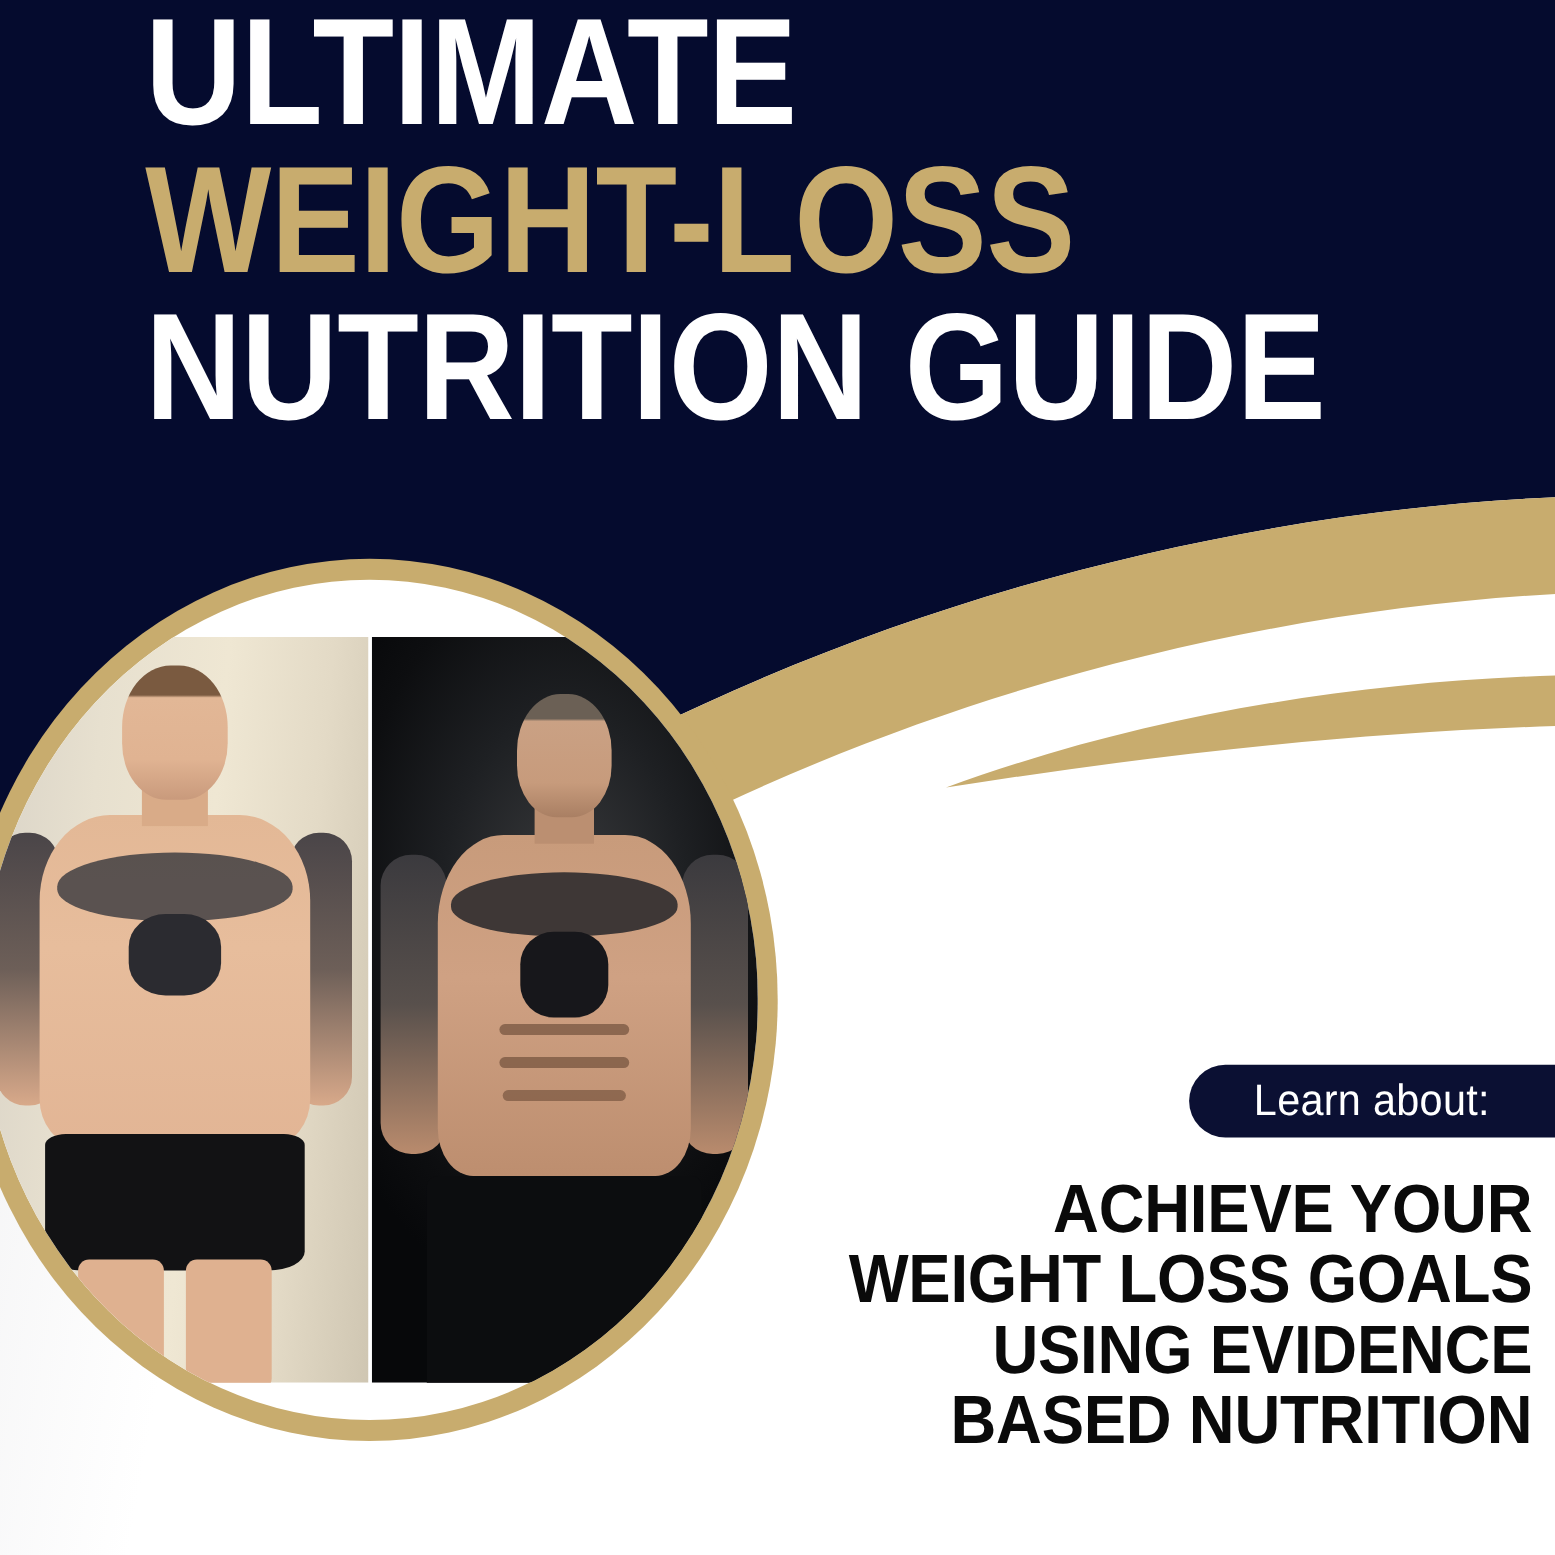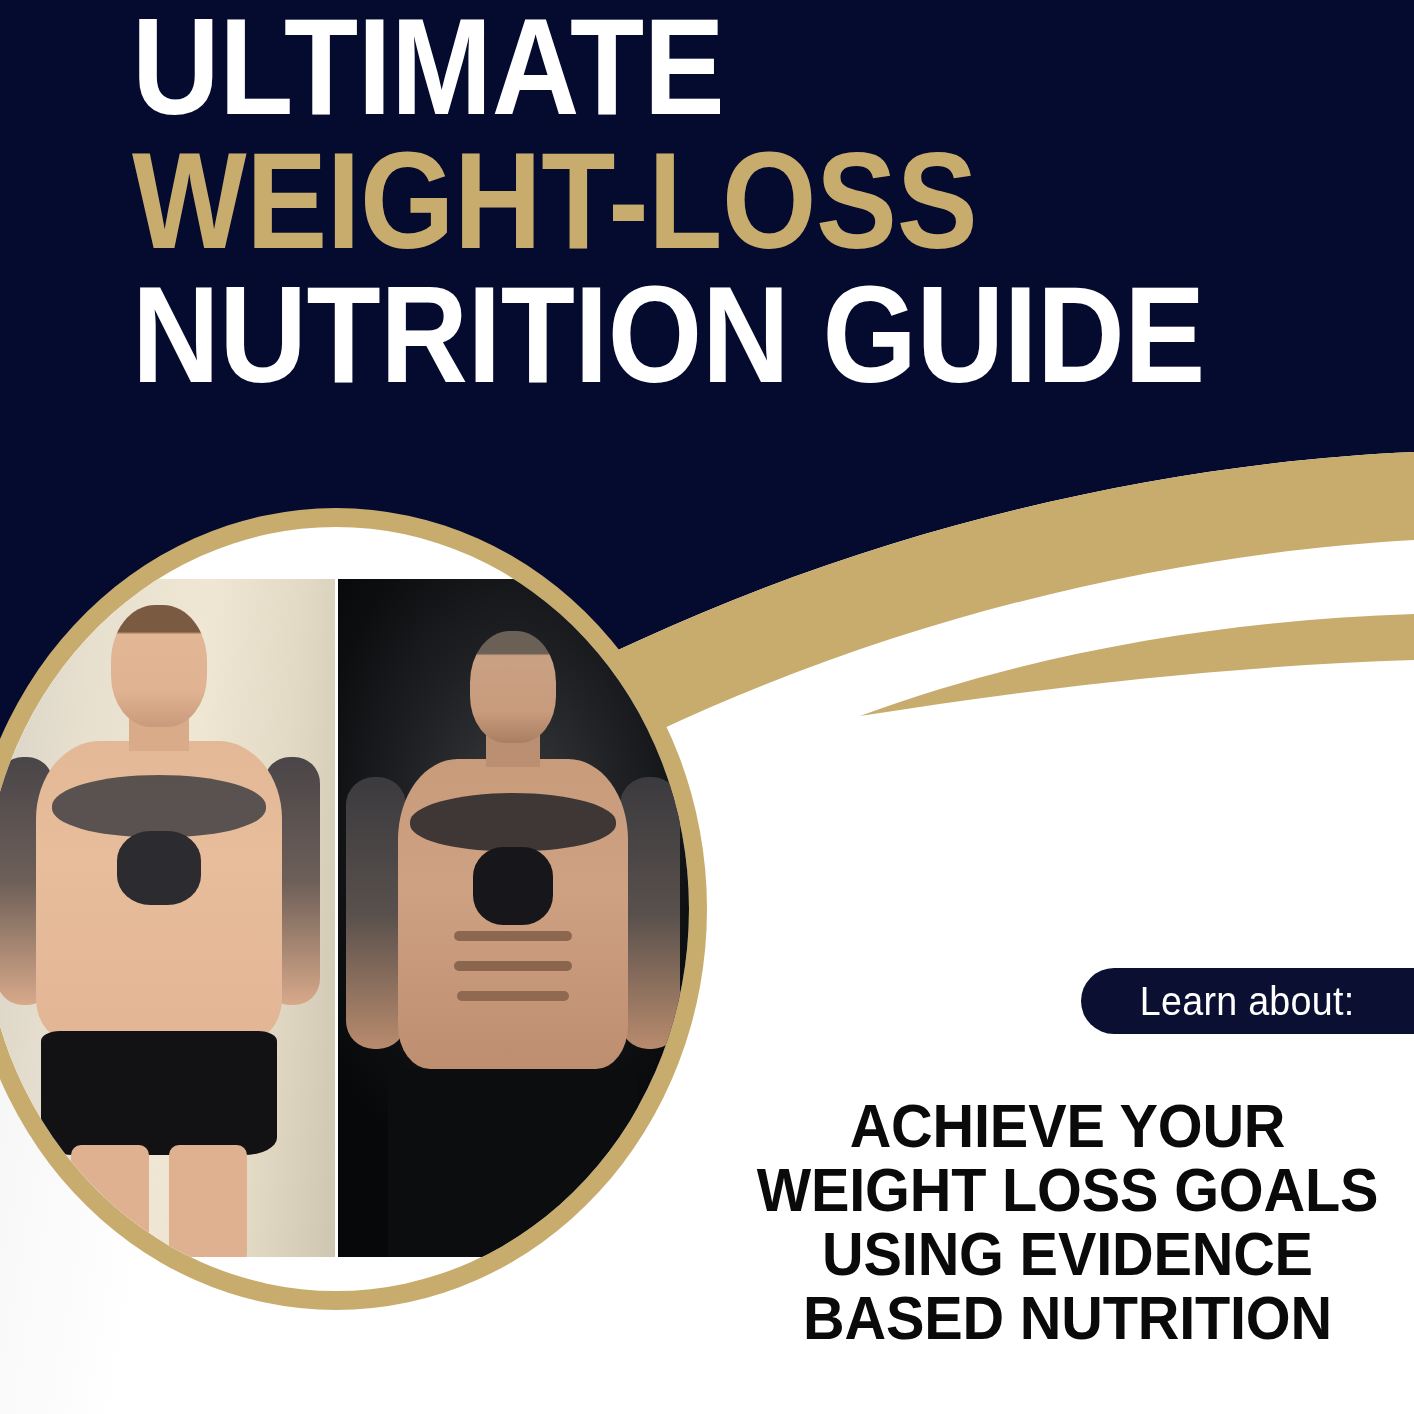--- a/index.html
+++ b/index.html
@@ -162,22 +162,21 @@
     letter-spacing: 0.3px;
     transform: scaleX(0.94);
   }
 
   
   .subtitle {
     position: absolute;
     right: 21px;
     top: 1068px;
     width: 700px;
-    text-align: center;
-    margin-top: 26px;
+    text-align: right;
   }
   .sub-line {
     font-family: "Liberation Sans Narrow", "Liberation Sans", sans-serif;
     font-weight: 700;
     font-size: 62px;
     line-height: 1.03;
     color: #0a0a0a;
     white-space: nowrap;
     letter-spacing: -0.2px;
     transform: scaleX(0.93);

